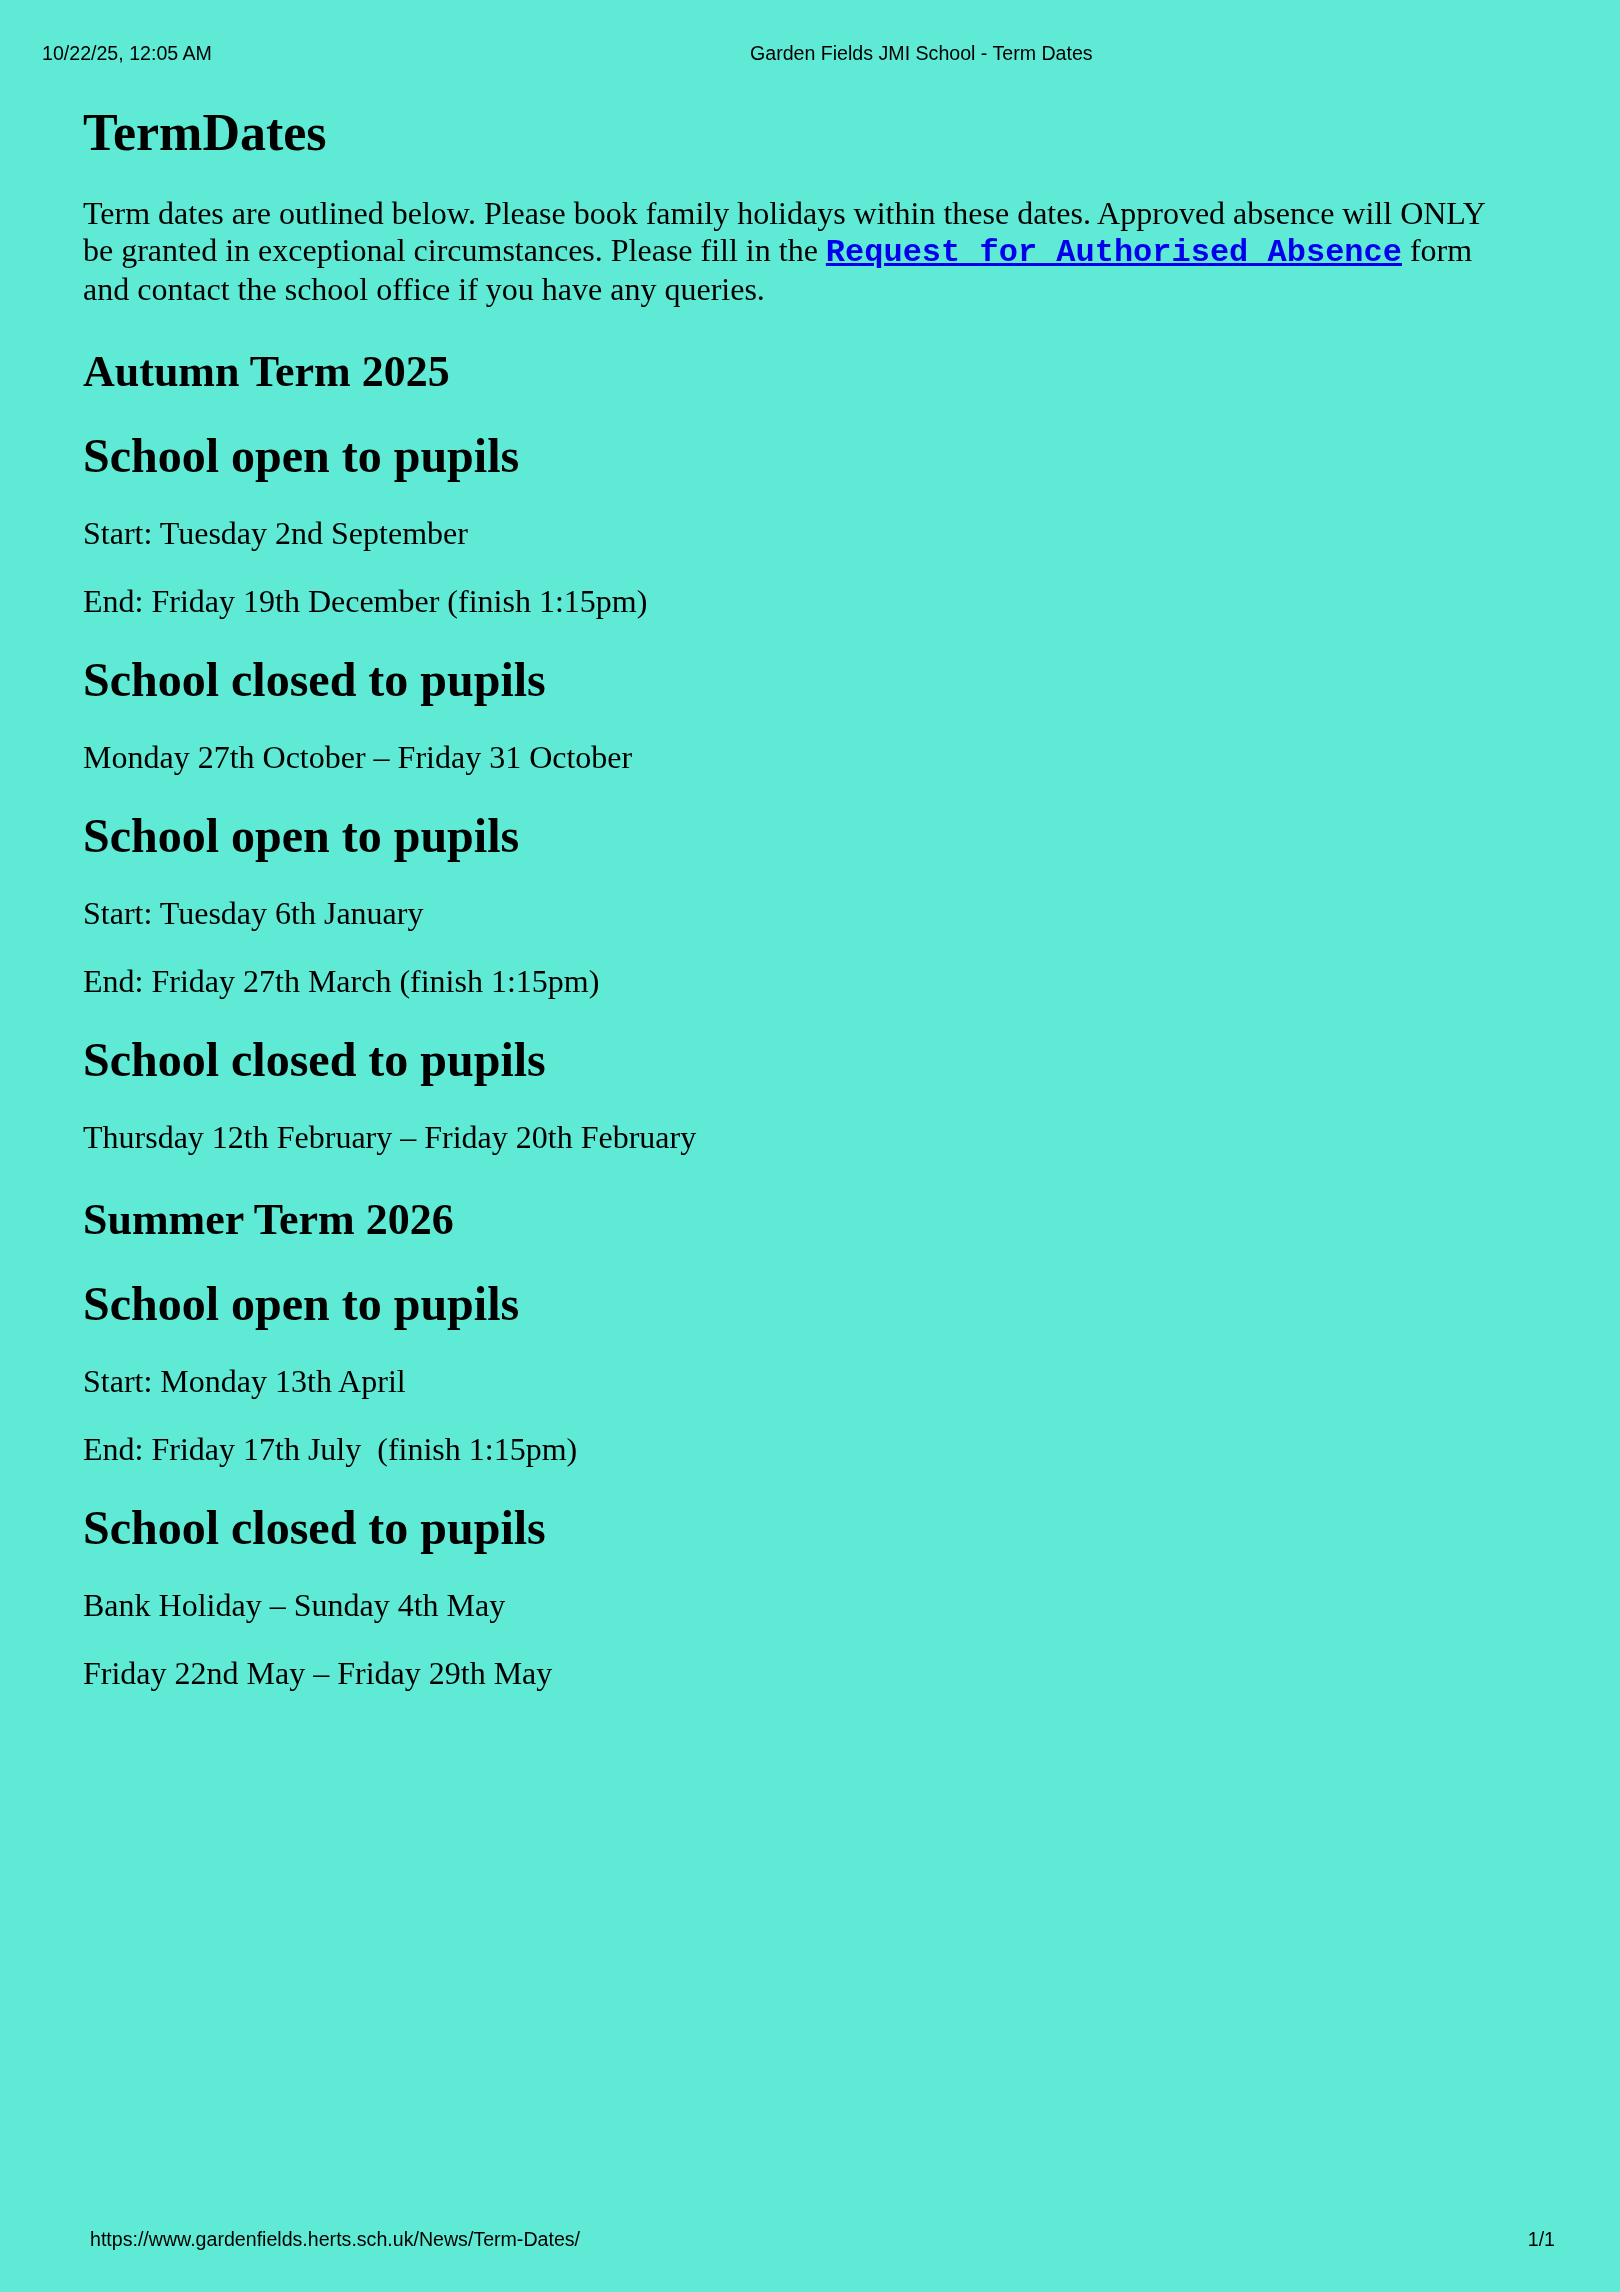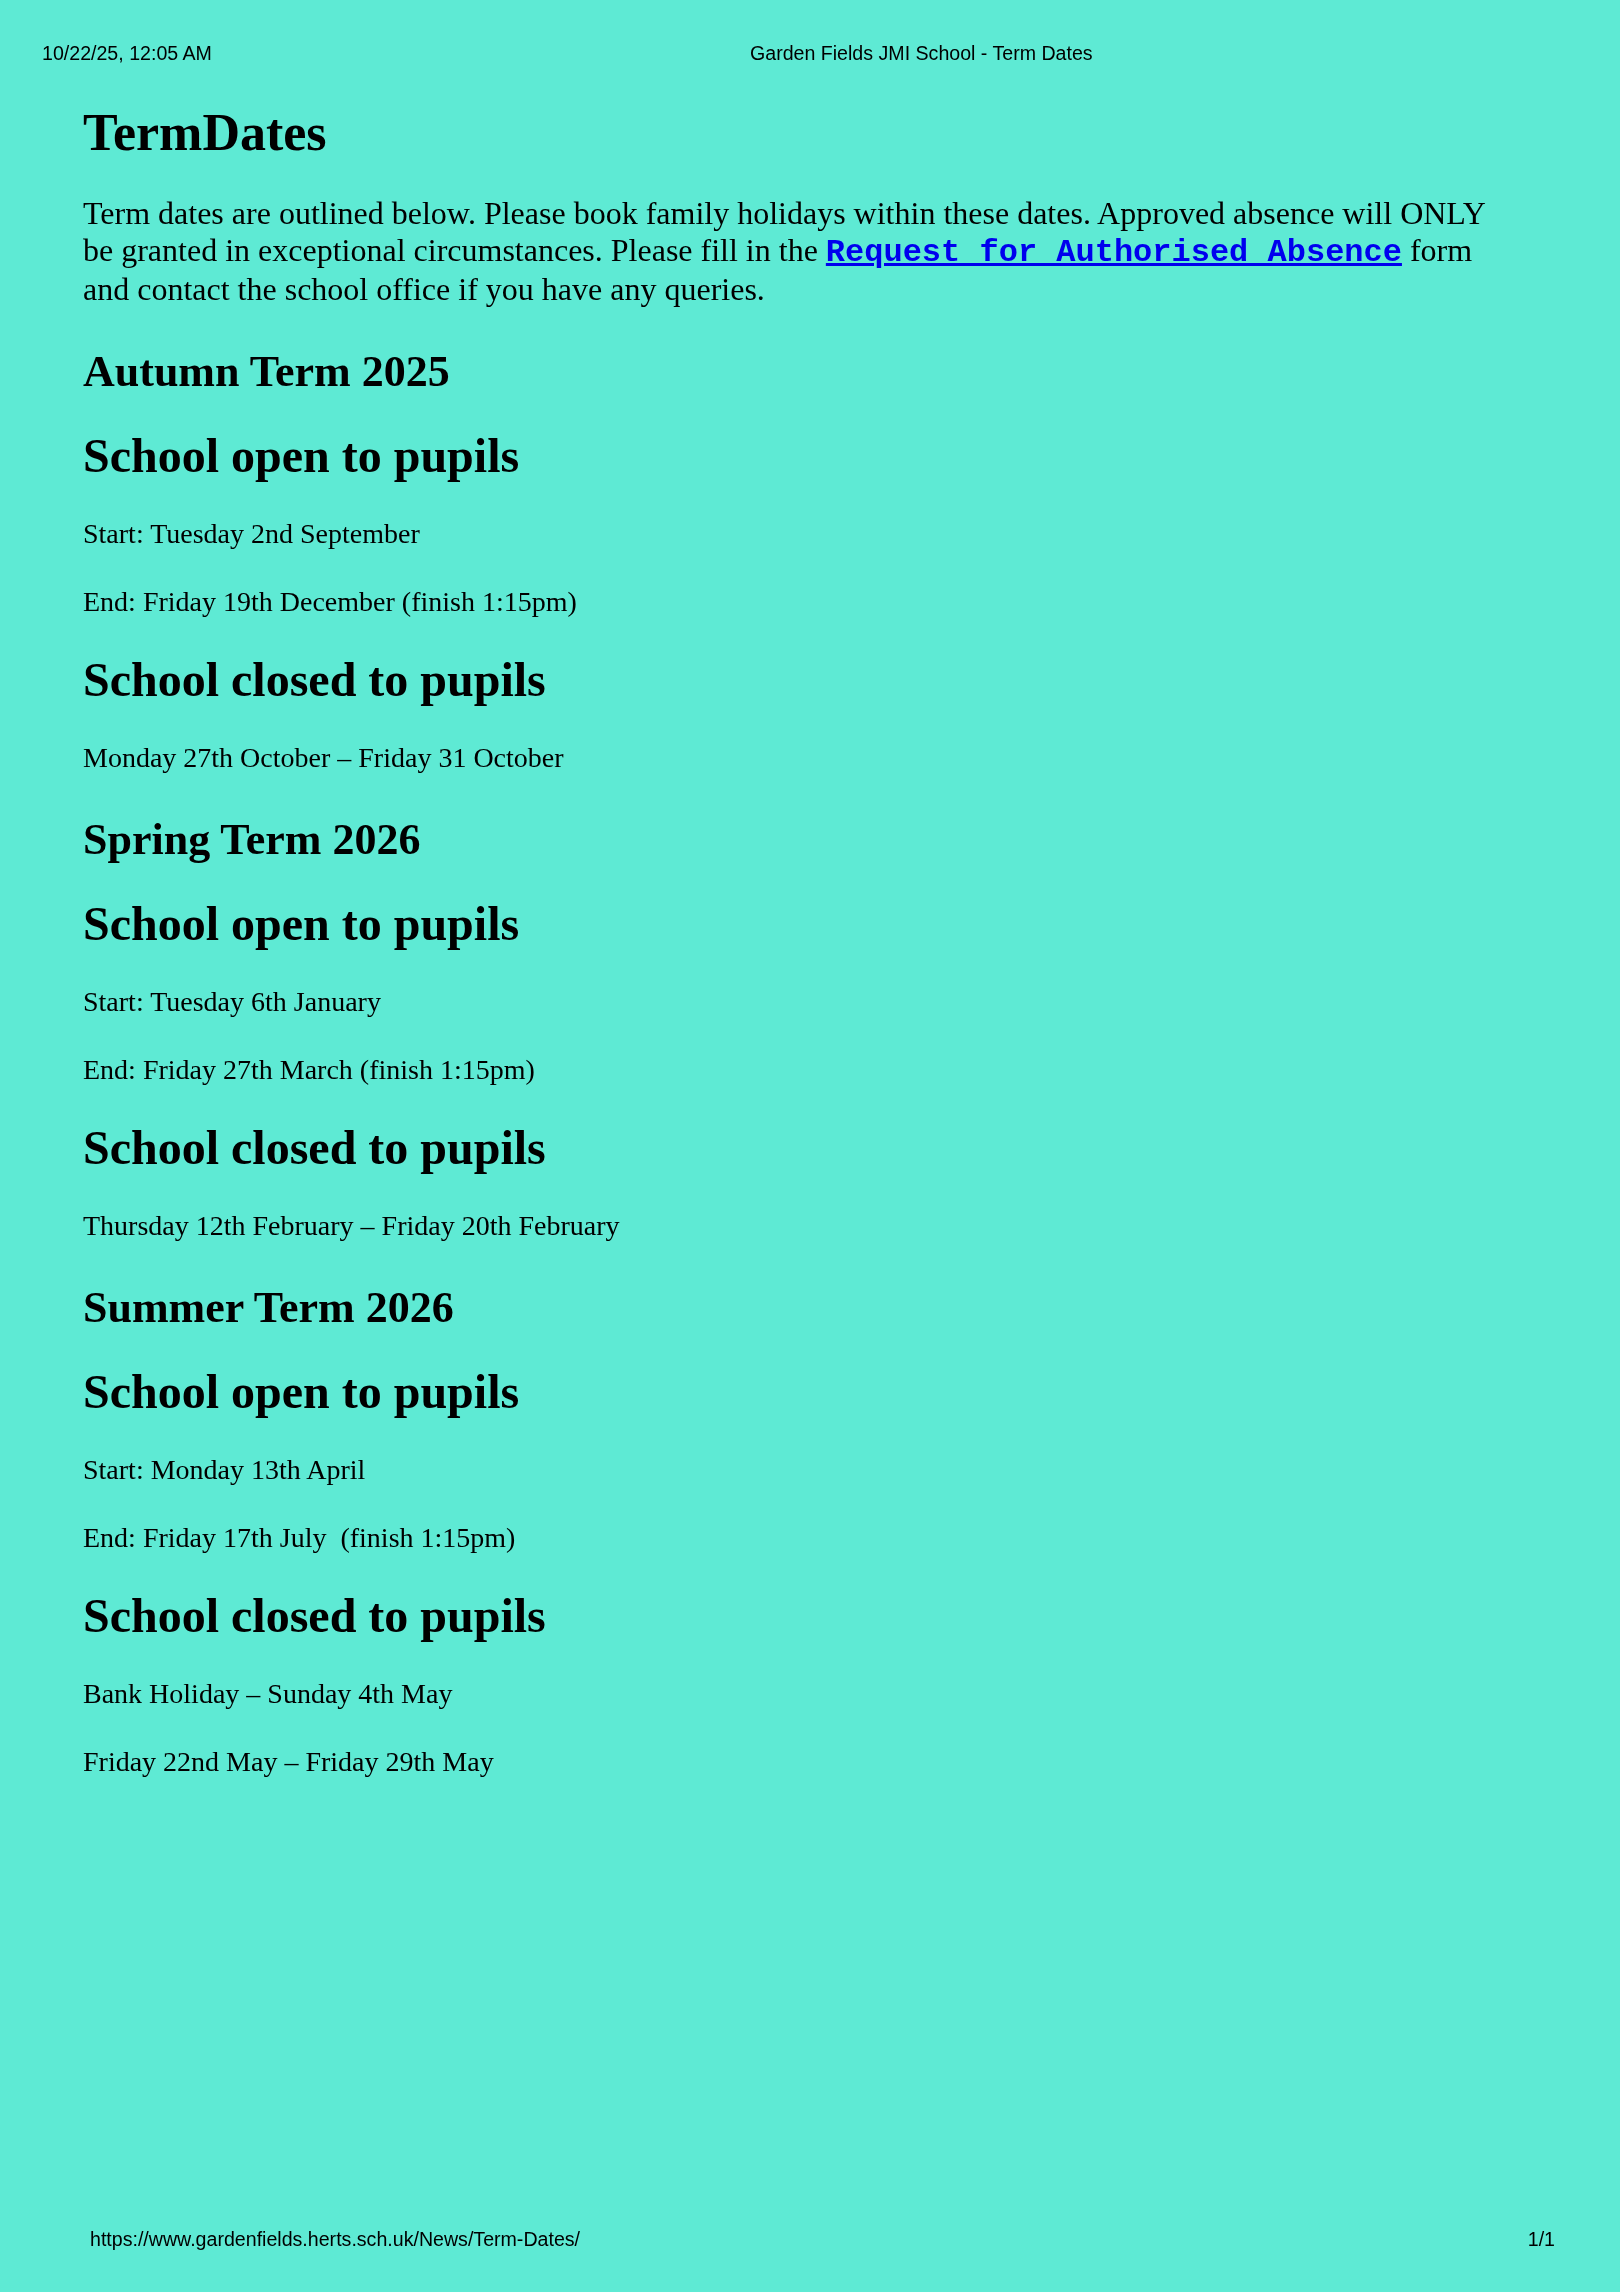--- a/index.html
+++ b/index.html
@@ -76,21 +76,21 @@
     font-weight: bold;
     margin: 39px 0 35px 0;
   }
   .content h3 {
     font-size: 48px;
     line-height: 39px;
     font-weight: bold;
     margin: 40px 0;
   }
   .content p.line {
-    font-size: 28px;
+    font-size: 32px;
     line-height: 37px;
     margin: 31px 0;
     white-space: pre-wrap;
   }
 </style>
 </head>
 <body>
 
 <div class="page">
 
@@ -108,21 +108,20 @@
     <section>
       <h2>Autumn Term 2025</h2>
       <h3>School open to pupils</h3>
       <p class="line">Start: Tuesday 2nd September</p>
       <p class="line">End: Friday 19th December (finish 1:15pm)</p>
       <h3>School closed to pupils</h3>
       <p class="line">Monday 27th October – Friday 31 October</p>
     </section>
 
     <section>
-      <h2>Spring Term 2026</h2>
       <h3>School open to pupils</h3>
       <p class="line">Start: Tuesday 6th January</p>
       <p class="line">End: Friday 27th March (finish 1:15pm)</p>
       <h3>School closed to pupils</h3>
       <p class="line">Thursday 12th February – Friday 20th February</p>
     </section>
 
     <section>
       <h2>Summer Term 2026</h2>
       <h3>School open to pupils</h3>

